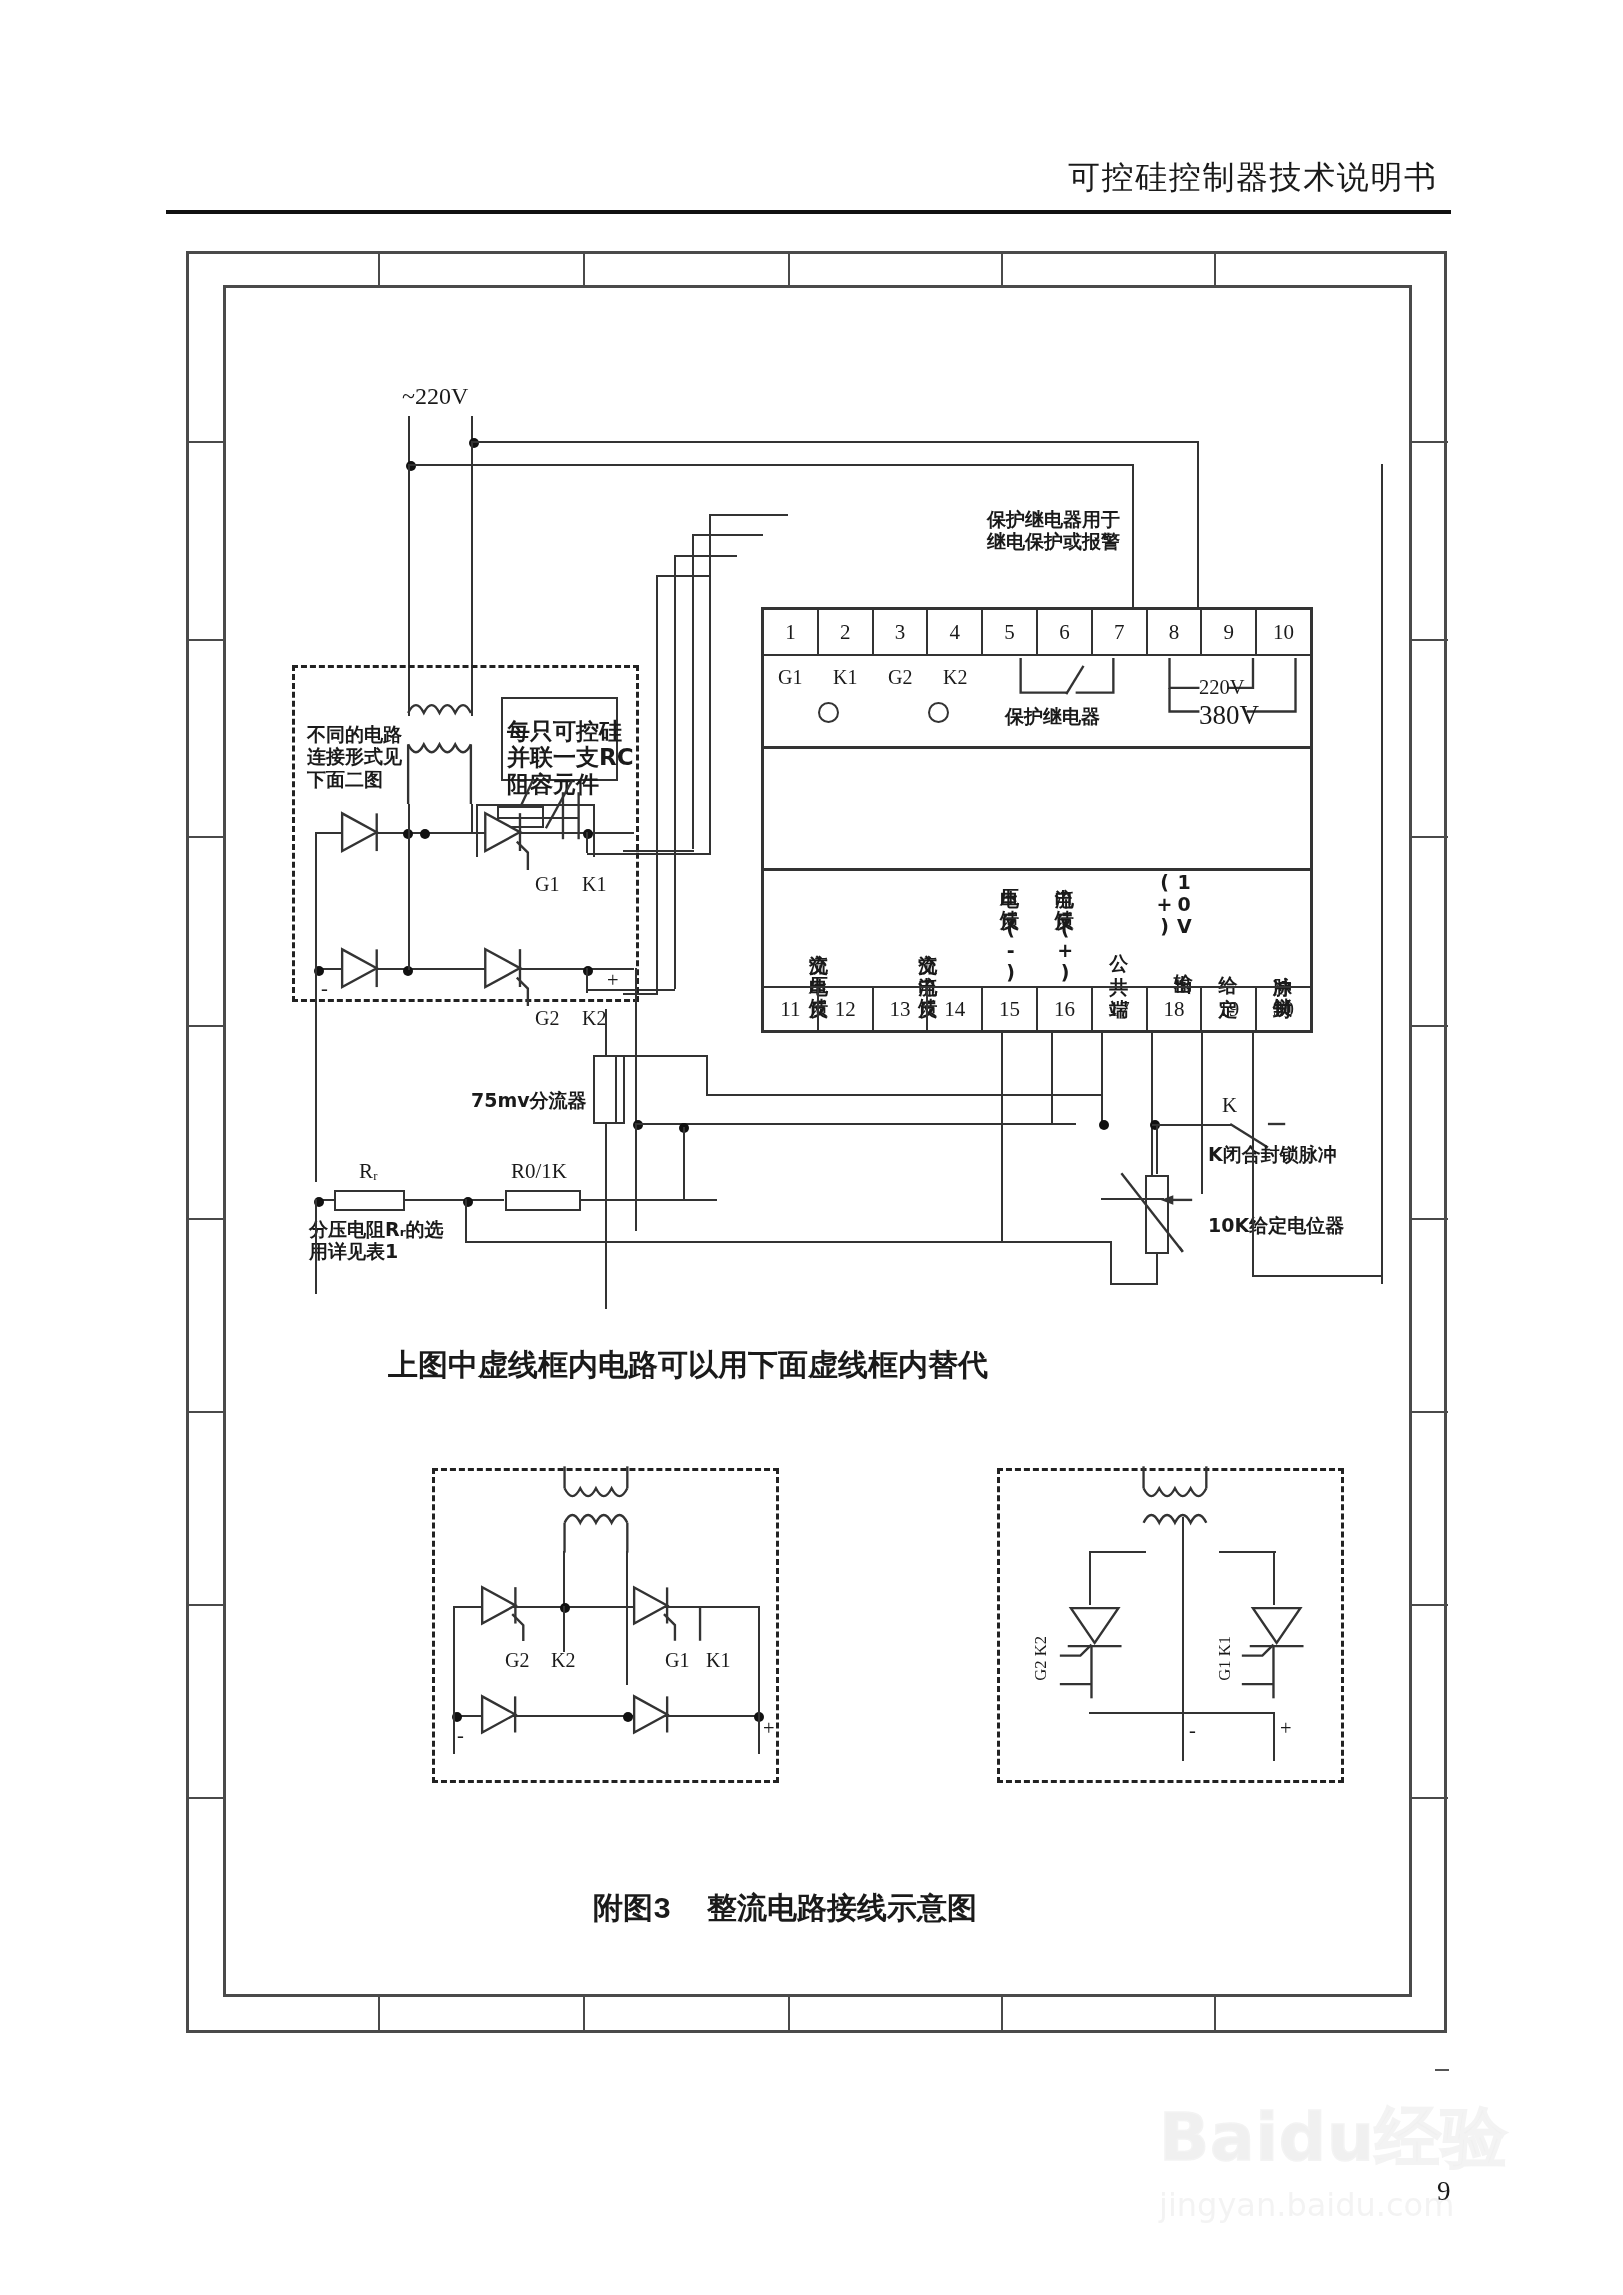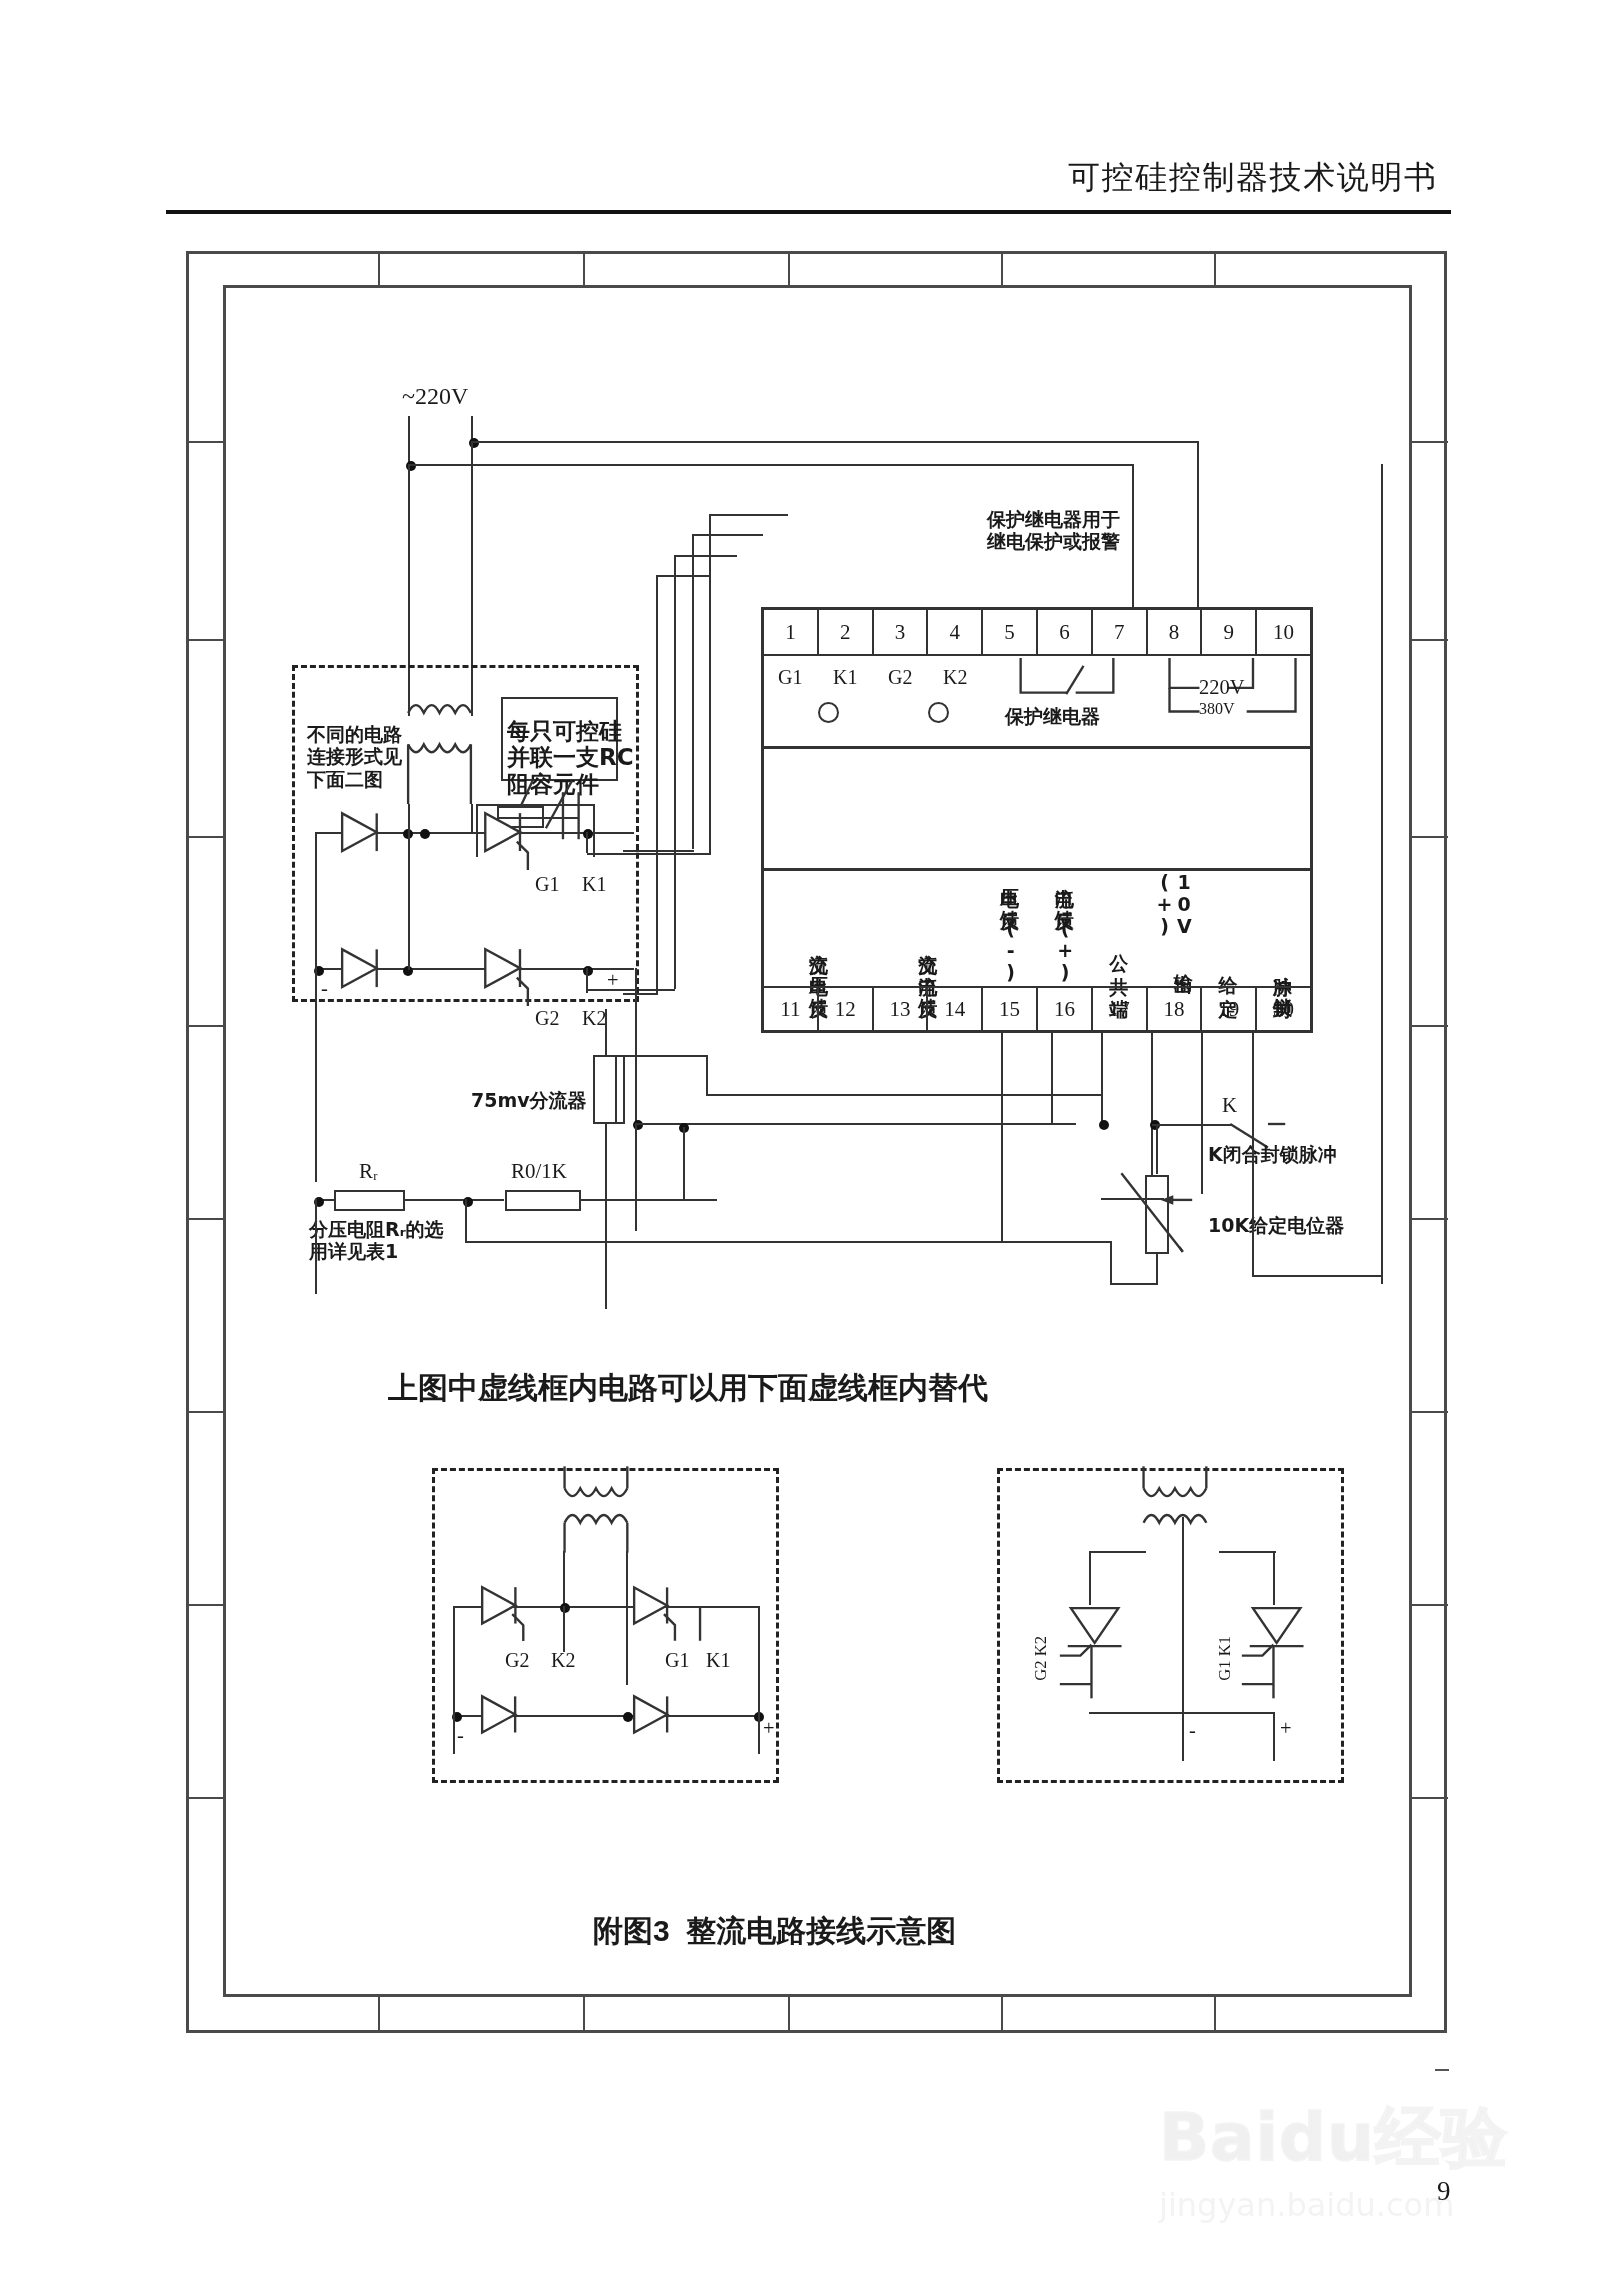--- a/index.html
+++ b/index.html
@@ -49,21 +49,21 @@
             border-bottom:3.2px solid #333;box-sizing:border-box;}
   .model{position:absolute;left:0;top:166px;width:100%;text-align:center;
          font-size:36px;letter-spacing:0.8px;}
   .fn-band{position:absolute;left:0;bottom:44px;width:100%;height:118px;
            border-top:3.2px solid #333;display:flex;box-sizing:border-box;}
   .fn{flex:1;display:flex;align-items:flex-end;justify-content:center;padding-bottom:3.2px;}
   .vert{writing-mode:vertical-rl;text-orientation:upright;font-size:19px;line-height:1.04;
         font-family:"DejaVu Sans","Liberation Sans",sans-serif;font-weight:700;}
   .ring{position:absolute;width:17.3px;height:17.3px;border:2.4px solid #333;border-radius:50%;}
 
-  .caption{position:absolute;font-family:Liberation Sans, sans-serif;margin-top:20px;}
+  .caption{position:absolute;font-family:Liberation Mono, monospace;}
 
   
   .wm{position:absolute;left:1159px;top:2093px;width:418px;height:158px;
       opacity:.30;pointer-events:none;}
   .wm-main{font-size:66px;font-weight:700;color:#cfcfcf;letter-spacing:0.8px;
            font-family:"DejaVu Sans","Liberation Sans",sans-serif;
            -webkit-text-stroke:1.6px #d8d8d8;}
   .wm-sub{font-size:32px;color:#d8d8d8;font-family:"DejaVu Sans","Liberation Sans",sans-serif;
           margin-top:3.2px;}
   .pagenum{position:absolute;left:1437px;top:2176px;font-size:27px;}
@@ -315,21 +315,21 @@
       </svg>
       <div class="lbl lbl-cn" style="left:241px;top:49px;font-size:19px;">保护继电器</div>
 
       <svg style="left:388px;top:1.6px;" width="150" height="63" viewBox="0 0 190 80">
         <path class="st" d="M22,0 L22,38 L60,38"></path>
         <path class="st" d="M128,0 L128,38 L96,38"></path>
         <path class="st" d="M22,38 L22,68 L60,68"></path>
         <path class="st" d="M182,0 L182,68 L120,68"></path>
       </svg>
       <div class="lbl" style="left:435px;top:19px;font-size:20.5px;">220V</div>
-      <div class="lbl" style="left:435px;top:44px;font-size:16px;">380V</div>
+      <div class="lbl" style="left:435px;top:44px;font-size:27px;">380V</div>
     </div>
 
 
     <div class="fn-band">
       <div class="fn" style="flex:2">
         <span class="vert">交流
 电压
 反馈</span>
       </div>
       <div class="fn" style="flex:2">

